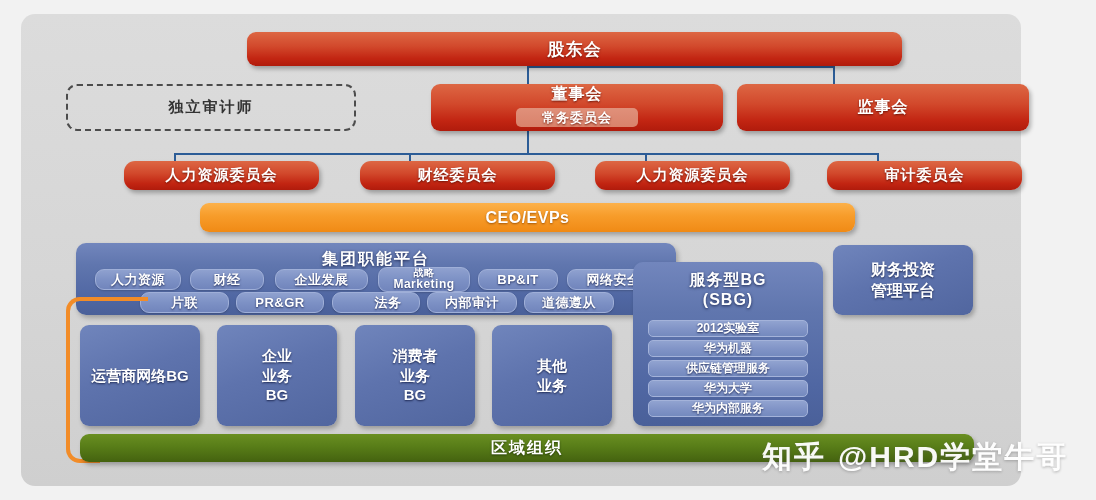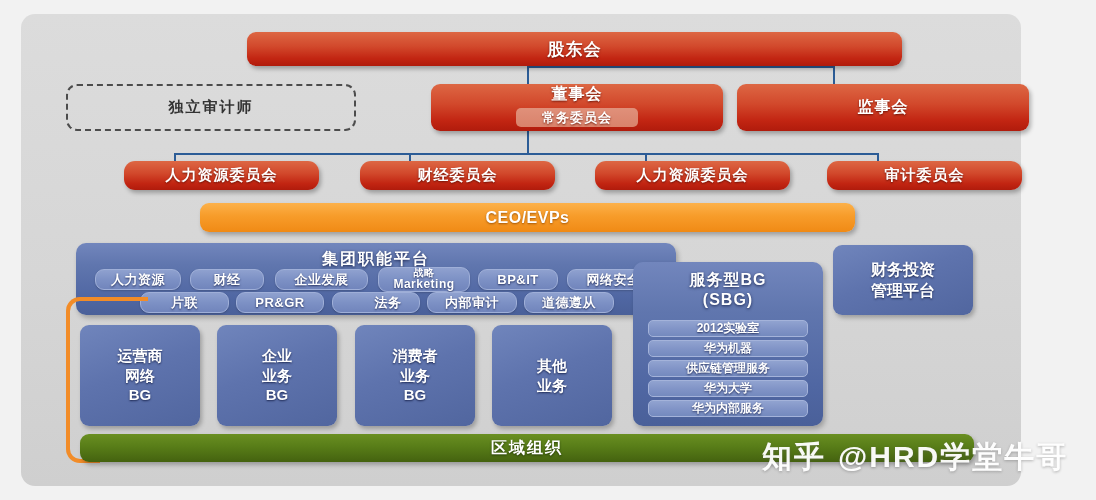--- a/index.html
+++ b/index.html
@@ -258,21 +258,21 @@
   </div>
   <div class="sbg-item" style="left:648px;top:400px;width:160px;height:17px;">
     <span>华为内部服务</span>
   </div>
 
   <div class="node blue-box" style="left:833px;top:245px;width:140px;height:70px;font-size:16px;flex-direction:column;">
     <span>财务投资</span>
     <span>管理平台</span>
   </div>
 
-  <div class="node blue-box" style="left:80px;top:325px;width:120px;height:101px;font-size:15px;flex-direction:column;">
+  <div class="node blue-box" style="left:80px;top:325px;width:120px;height:101px;font-size:15px;flex-direction:row;">
     <span>运营商</span>
     <span>网络</span>
     <span>BG</span>
   </div>
   <div class="node blue-box" style="left:217px;top:325px;width:120px;height:101px;font-size:15px;flex-direction:column;">
     <span>企业</span>
     <span>业务</span>
     <span>BG</span>
   </div>
   <div class="node blue-box" style="left:355px;top:325px;width:120px;height:101px;font-size:15px;flex-direction:column;">

